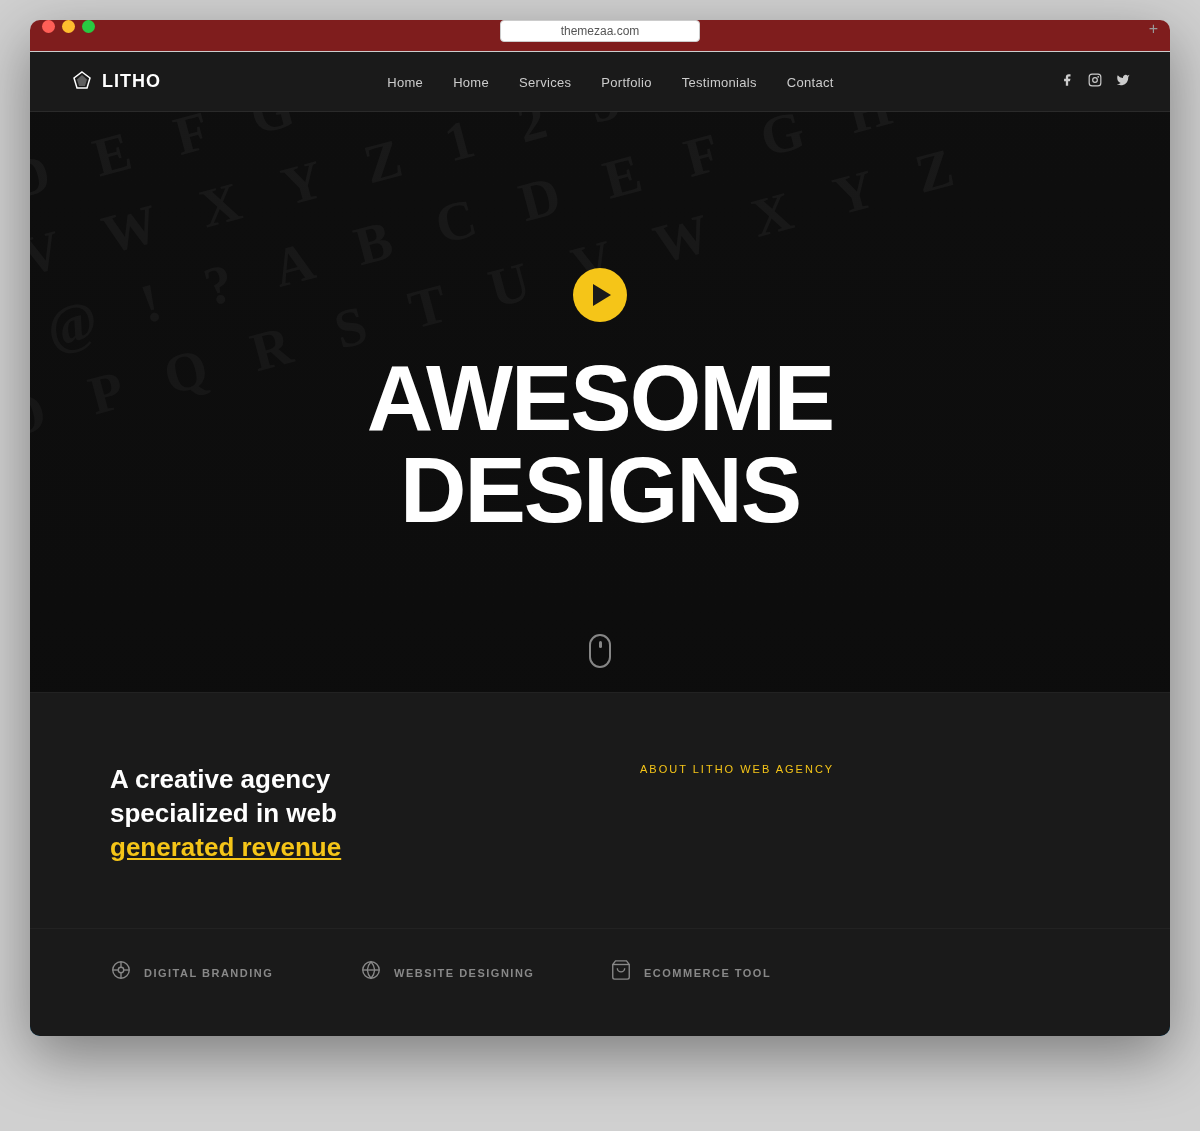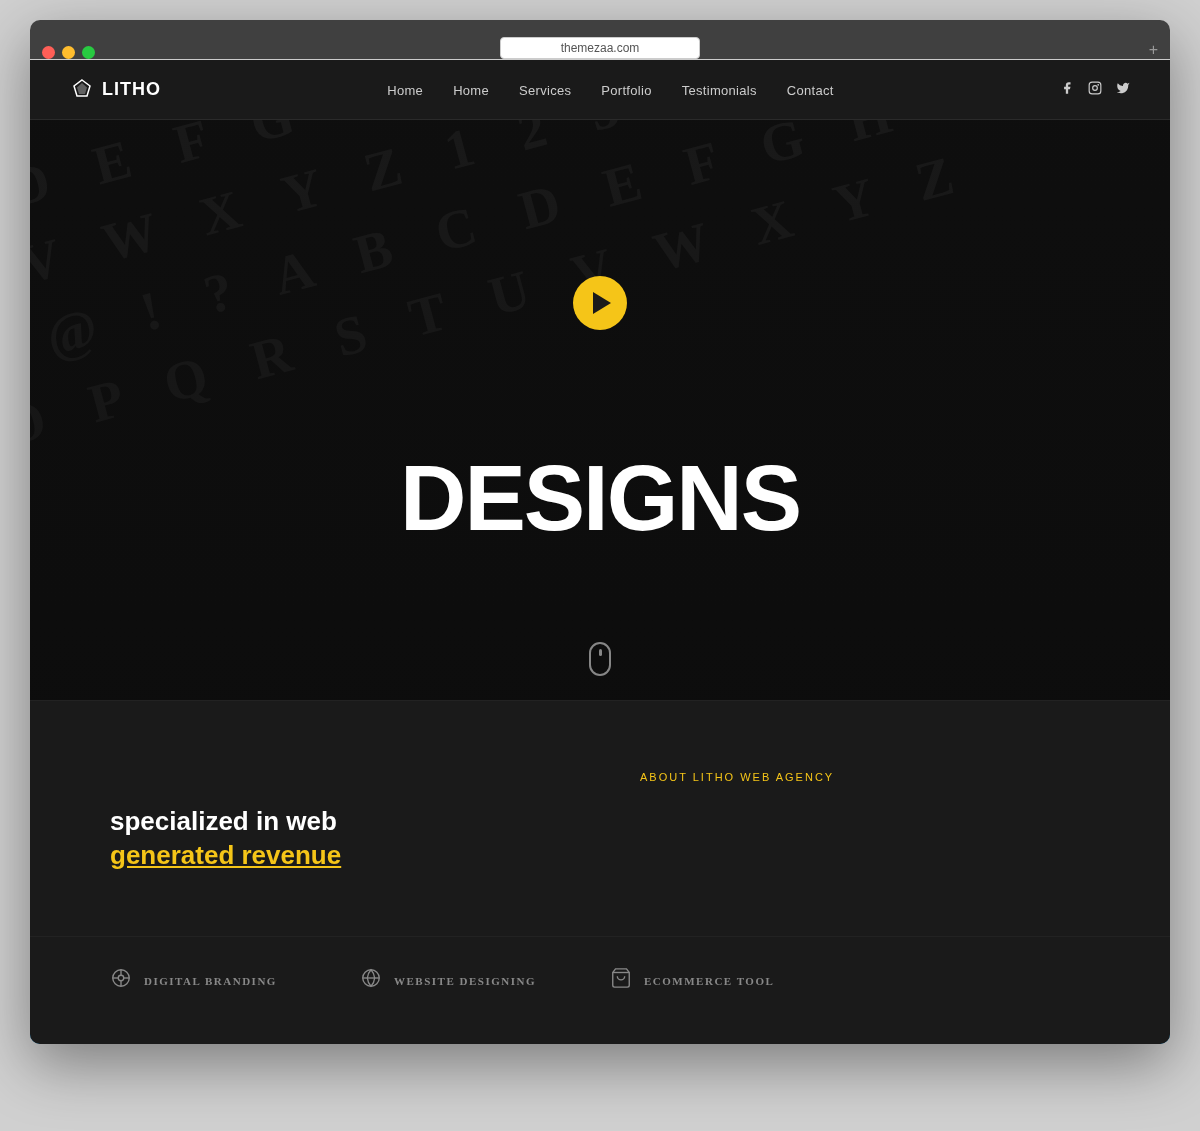--- a/index.html
+++ b/index.html
@@ -7,24 +7,24 @@
 
     
     .browser-window {
       width: 1140px;
       margin: 20px auto;
       border-radius: 10px;
       overflow: hidden;
       box-shadow: 0 20px 60px rgba(0,0,0,0.4);
     }
     .browser-titlebar {
-      background: #404040;
-      height: 40px;
-      display: flex;
-      align-items: flex-end;
+      background: #7f1d1d;
+      height: 32px;
+      display: flex;
+      align-items: flex-start;
       padding: 0 12px;
       gap: 7px;
       border-bottom: 1px solid #ccc;
       position: relative;
     }
     .browser-btn {
       width: 13px; height: 13px; border-radius: 50%;
     }
     .btn-close { background: #ff5f57; }
     .btn-min { background: #ffbd2e; }
@@ -235,21 +235,20 @@
     }
 
     
     .services-strip {
       background: #1a1a1a;
       padding: 30px 80px 50px;
       display: grid;
       grid-template-columns: repeat(4, 1fr);
       gap: 20px;
       border-top: 1px solid #222;
-      font-family: Liberation Serif, serif;
     }
     .service-item {
       display: flex;
       align-items: center;
       gap: 10px;
     }
     .service-icon {
       color: #888;
       font-size: 20px;
       min-width: 24px;
@@ -318,36 +317,36 @@
 
     <section class="hero">
       <div class="hero-bg-texture"></div>
       <div class="hero-overlay"></div>
 
       <div class="hero-content">
         <div class="play-button">
           <div class="play-icon"></div>
         </div>
         <h1 class="hero-title">
-          <br>
+          <span>AWESOME</span><br>
           <span>DESIGNS</span>
         </h1>
       </div>
 
       <div class="scroll-indicator">
         <div class="mouse-icon">
           <div class="mouse-dot"></div>
         </div>
       </div>
     </section>
 
     <section class="about-section">
       <div class="about-left">
         <p class="about-tagline">
-          <br>
+          <span>A creative agency</span><br>
           <span>specialized in web</span><br>
           <span class="about-tagline-highlight">generated revenue</span>
         </p>
       </div>
       <div class="about-right">
         <div class="about-label">ABOUT LITHO WEB AGENCY</div>
       </div>
     </section>
 
     <div class="services-strip">

